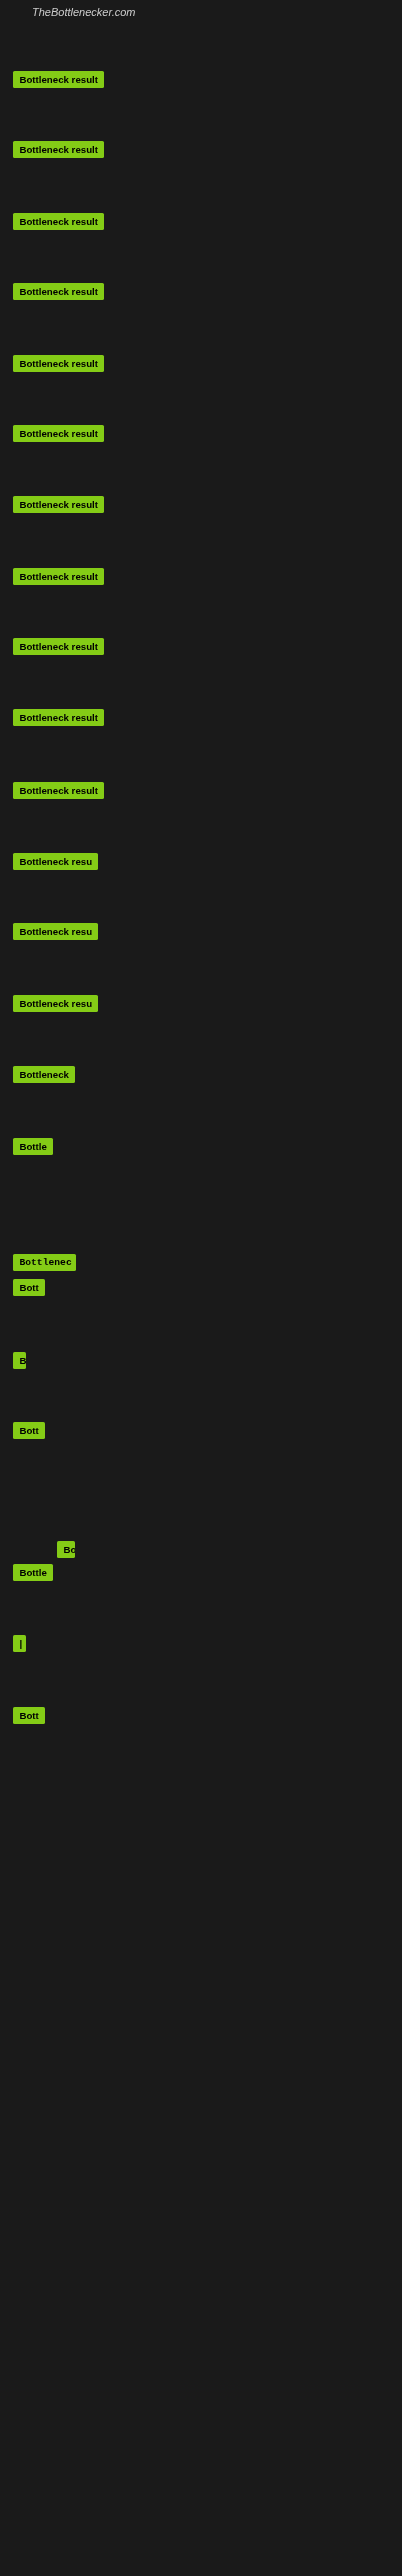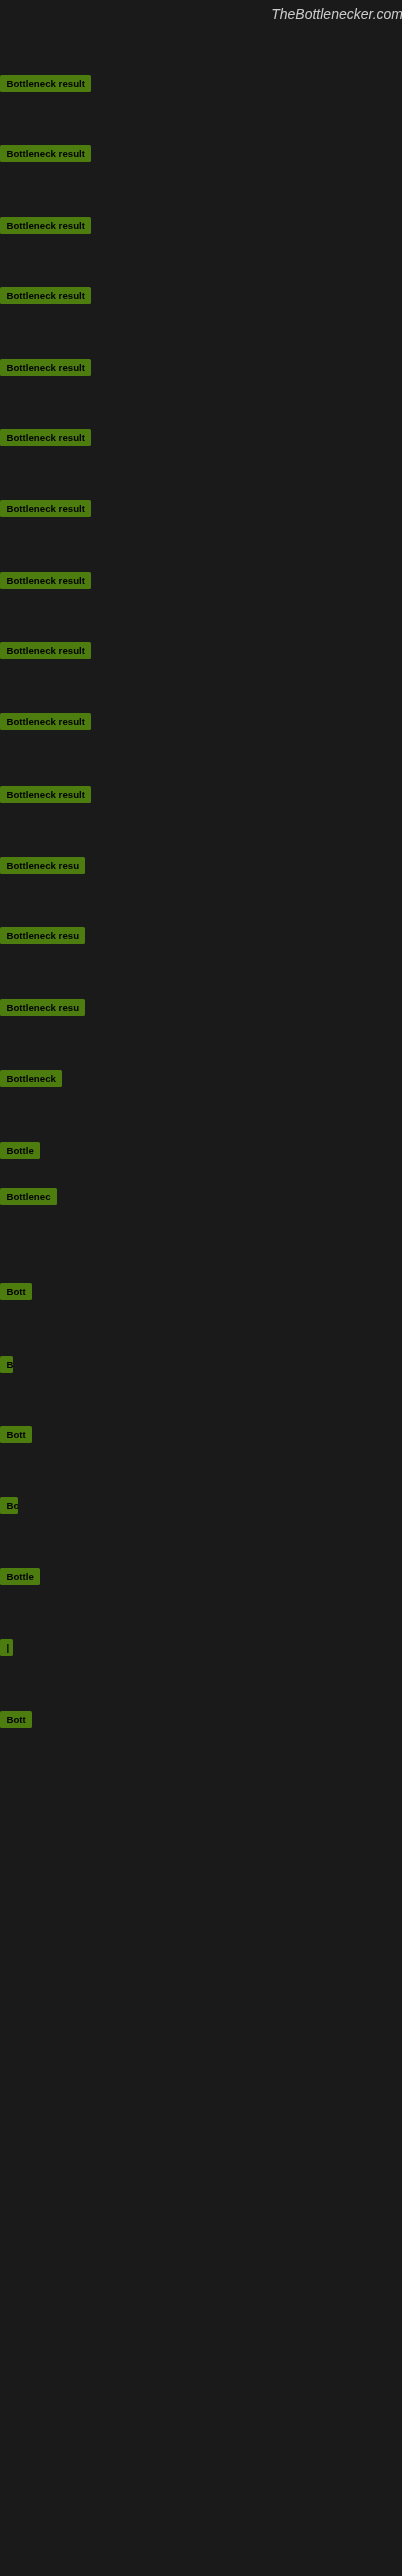--- a/index.html
+++ b/index.html
@@ -10,43 +10,44 @@
 
     body {
       width: 403px;
       min-height: 2576px;
       background-color: #1a1a1a;
       font-family: Arial, sans-serif;
       position: relative;
     }
 
     .site-title {
-      text-align: right;
+      text-align: left;
       color: #cccccc;
-      font-size: 14px;
+      font-size: 11px;
       padding: 6.4px 0;
       font-style: italic;
       margin-left: 32px;
     }
 
     .bottleneck-item {
       position: absolute;
       left: 0;
     }
 
     .bottleneck-badge {
-      background-color: #4d7c0f;
+      background-color: #84cc16;
       color: #000000;
       font-size: 9.7px;
       font-weight: bold;
       padding: 3.2px 6.4px;
       display: inline-block;
       border-radius: 1.6px;
       white-space: nowrap;
       overflow: hidden;
+      margin-left: 13px;
     }
   </style>
 </head>
 <body>
 
 <div class="site-title">TheBottlenecker.com</div>
 
 <div id="items-container" style="position: relative; width: 403px; min-height: 2576px;">
 <div class="bottleneck-item" style="top: 46px; left: 0px;"><span class="bottleneck-badge" style="max-width: 129px;">Bottleneck result</span></div>
     <div class="bottleneck-item" style="top: 116px; left: 0px;"><span class="bottleneck-badge" style="max-width: 127px;">Bottleneck result</span></div>
@@ -57,22 +58,22 @@
     <div class="bottleneck-item" style="top: 471px; left: 0px;"><span class="bottleneck-badge" style="max-width: 121px;">Bottleneck result</span></div>
     <div class="bottleneck-item" style="top: 543px; left: 0px;"><span class="bottleneck-badge" style="max-width: 122px;">Bottleneck result</span></div>
     <div class="bottleneck-item" style="top: 613px; left: 0px;"><span class="bottleneck-badge" style="max-width: 120px;">Bottleneck result</span></div>
     <div class="bottleneck-item" style="top: 684px; left: 0px;"><span class="bottleneck-badge" style="max-width: 119px;">Bottleneck result</span></div>
     <div class="bottleneck-item" style="top: 757px; left: 0px;"><span class="bottleneck-badge" style="max-width: 118px;">Bottleneck result</span></div>
     <div class="bottleneck-item" style="top: 828px; left: 0px;"><span class="bottleneck-badge" style="max-width: 105px;">Bottleneck resu</span></div>
     <div class="bottleneck-item" style="top: 898px; left: 0px;"><span class="bottleneck-badge" style="max-width: 103px;">Bottleneck resu</span></div>
     <div class="bottleneck-item" style="top: 970px; left: 0px;"><span class="bottleneck-badge" style="max-width: 101px;">Bottleneck resu</span></div>
     <div class="bottleneck-item" style="top: 1041px; left: 0px;"><span class="bottleneck-badge" style="max-width: 72px; text-align: right;">Bottleneck</span></div>
     <div class="bottleneck-item" style="top: 1113px; left: 0px; text-decoration: underline;"><span class="bottleneck-badge" style="max-width: 44px;">Bottle</span></div>
-    <div class="bottleneck-item" style="top: 1159px; left: 0px;"><span class="bottleneck-badge" style="max-width: 63px;">Bottlenec</span></div>
+    <div class="bottleneck-item" style="top: 1229px; left: 0px; font-family: Liberation Mono, monospace;"><span class="bottleneck-badge" style="max-width: 63px;">Bottlenec</span></div>
     <div class="bottleneck-item" style="top: 1254px; left: 0px;"><span class="bottleneck-badge" style="max-width: 34px;">Bott</span></div>
     <div class="bottleneck-item" style="top: 1327px; left: 0px;"><span class="bottleneck-badge" style="max-width: 11.3px;">B</span></div>
     <div class="bottleneck-item" style="top: 1397px; left: 0px;"><span class="bottleneck-badge" style="max-width: 34px;">Bott</span></div>
-    <div class="bottleneck-item" style="top: 1468px; left: 0px;"><span class="bottleneck-badge" style="max-width: 17.7px;">Bo</span></div>
+    <div class="bottleneck-item" style="top: 1516px; left: 0px; padding-left: 44px;"><span class="bottleneck-badge" style="max-width: 17.7px;">Bo</span></div>
     <div class="bottleneck-item" style="top: 1539px; left: 0px;"><span class="bottleneck-badge" style="max-width: 50px;">Bottle</span></div>
     <div class="bottleneck-item" style="top: 1610px; left: 0px;"><span class="bottleneck-badge" style="max-width: 6.4px;">|</span></div>
     <div class="bottleneck-item" style="top: 1682px; left: 0px;"><span class="bottleneck-badge" style="max-width: 34px;">Bott</span></div>
   </div>
 
 
 </body></html>

